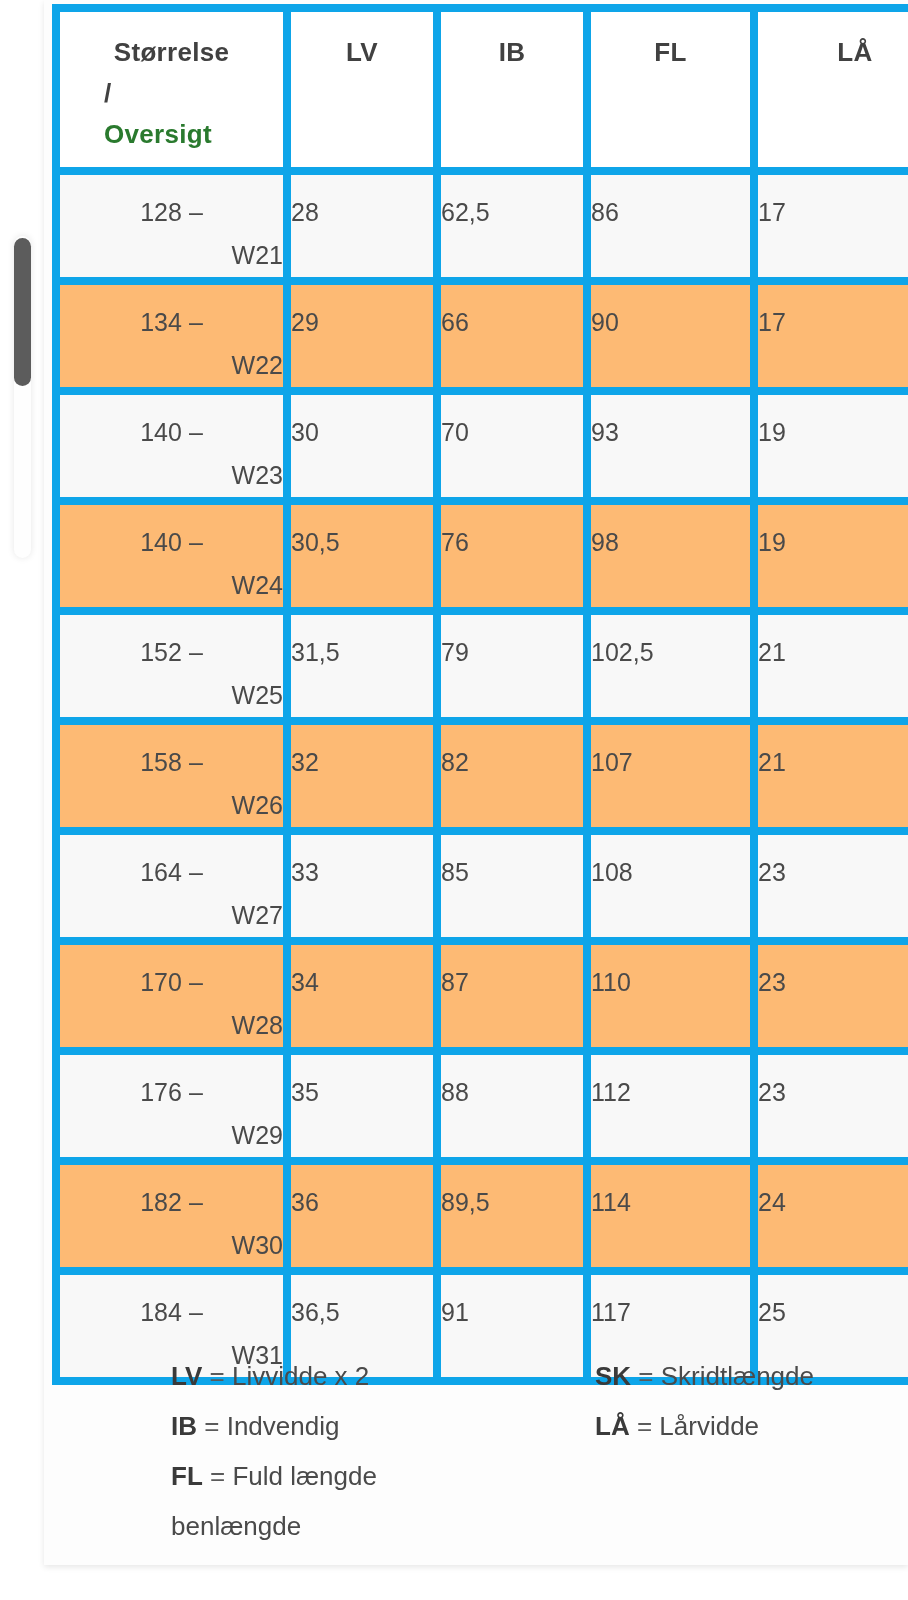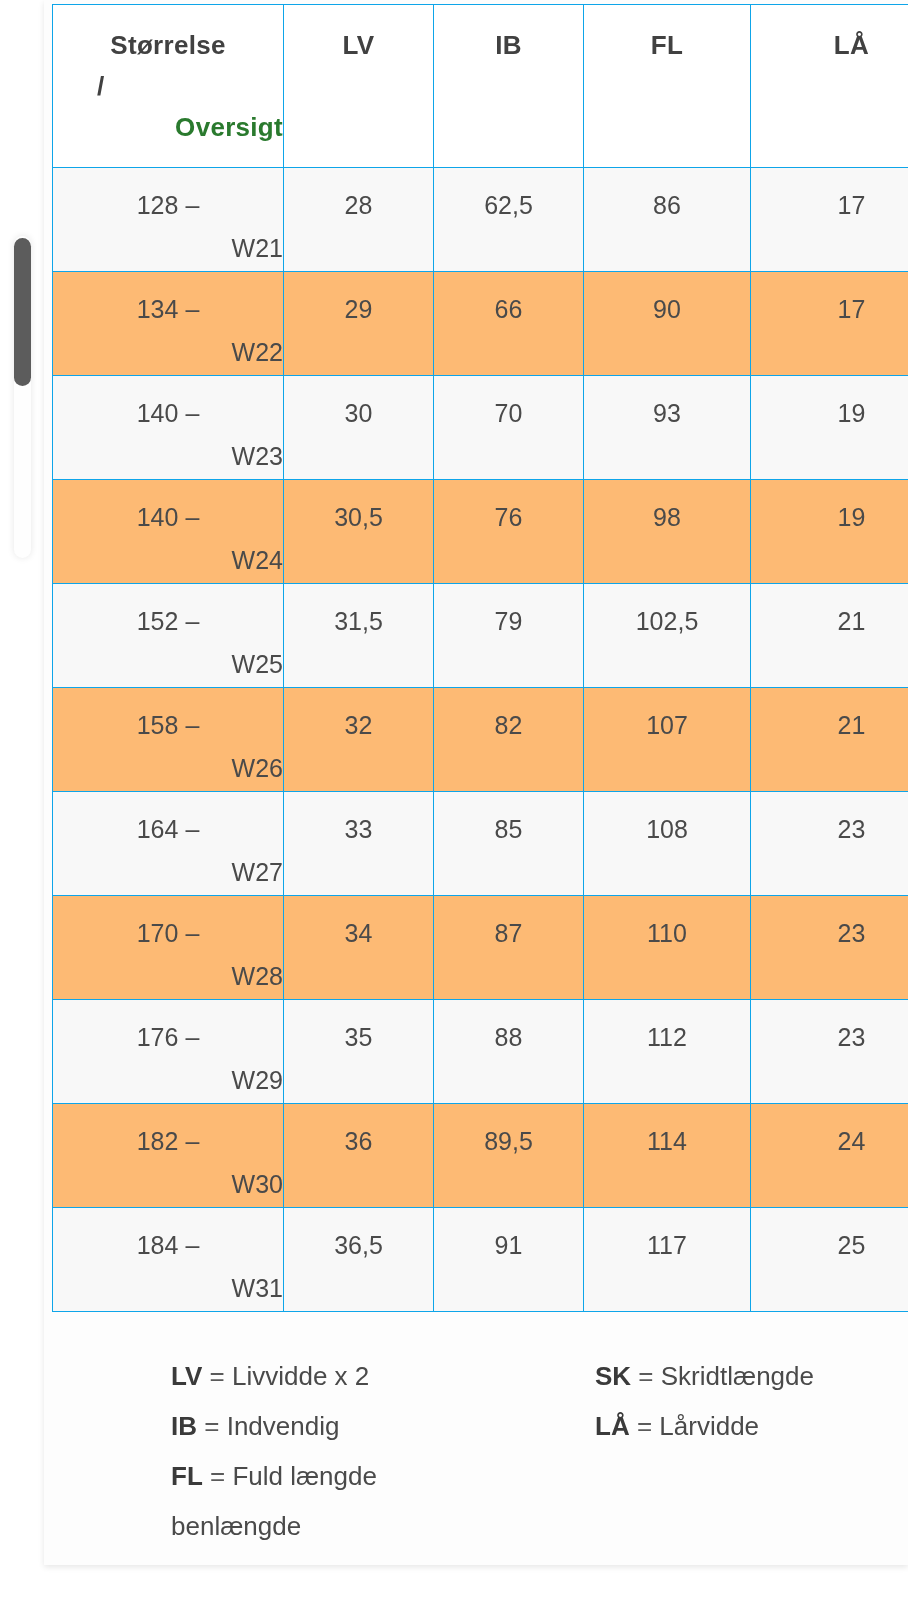--- a/index.html
+++ b/index.html
@@ -59,55 +59,54 @@
     background: #ffffff;
   }
   #size-table col.c-size { width: 231px; }
   #size-table col.c-lv   { width: 150px; }
   #size-table col.c-ib   { width: 150px; }
   #size-table col.c-fl   { width: 167px; }
   #size-table col.c-la   { width: 202px; }
 
   #size-table th,
   #size-table td {
-    border: 1px solid #0ea5e9;
+    border: 8px solid #0ea5e9;
     padding: 0;
     vertical-align: top;
     box-sizing: border-box;
   }
 
   thead th {
     height: 163px;
     background: #ffffff;
     font-weight: bold;
     font-size: 26px;
     color: #414141;
     letter-spacing: 0.3px;
   }
   .head-inner {
     padding-top: 20px;
     text-align: center;
     line-height: 1.58;
   }
   .head-inner .hl-size { display: block; }
   .head-inner .hl-slash { display: block; text-align: left; padding-left: 44px; color: #414141; }
-  .head-inner .hl-oversigt { display: block; text-align: right; padding-left: 44px; }
+  .head-inner .hl-oversigt { display: block; text-align: left; padding-left: 44px; }
 
   tbody td {
     height: 104px;
     font-size: 25px;
     color: #4a4a4a;
     font-weight: normal;
   }
   tbody tr.alt td { background: #f8f8f8; }
   tbody tr.plain td { background: #fdba74; }
 
   .cell-inner {
     padding-top: 16px;
-    text-align: center;
     line-height: 1.72;
   }
   td.size-cell .cell-inner {
     text-align: center;
     border-radius: 16px;
   }
   td.size-cell .sz-top { display: block; }
   td.size-cell .sz-bot { display: block; text-align: right; padding-left: 20px; }
 
   

